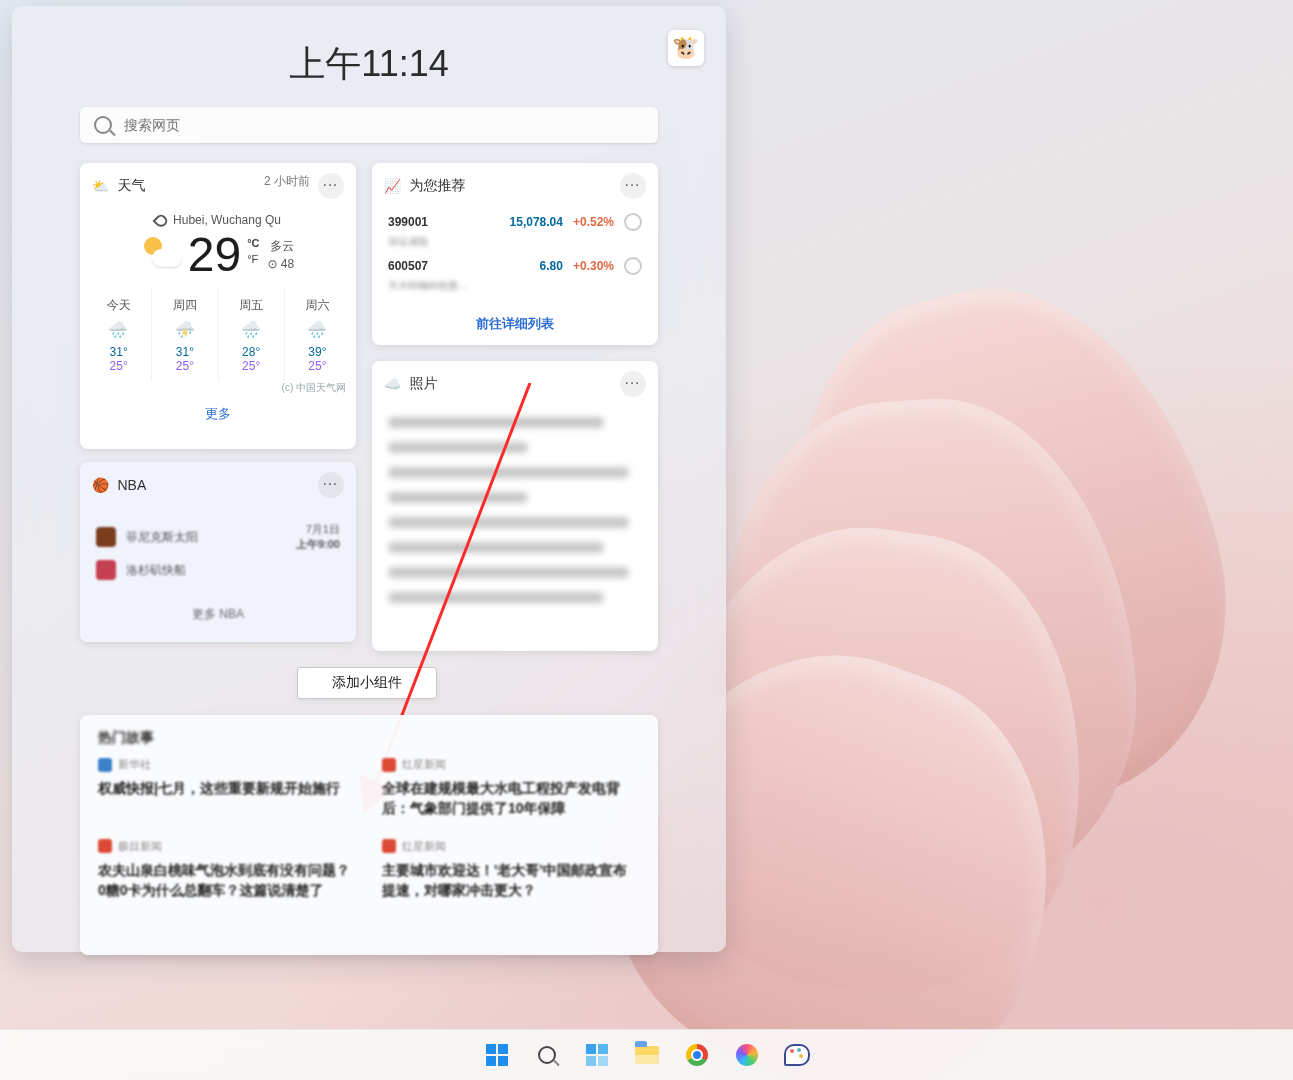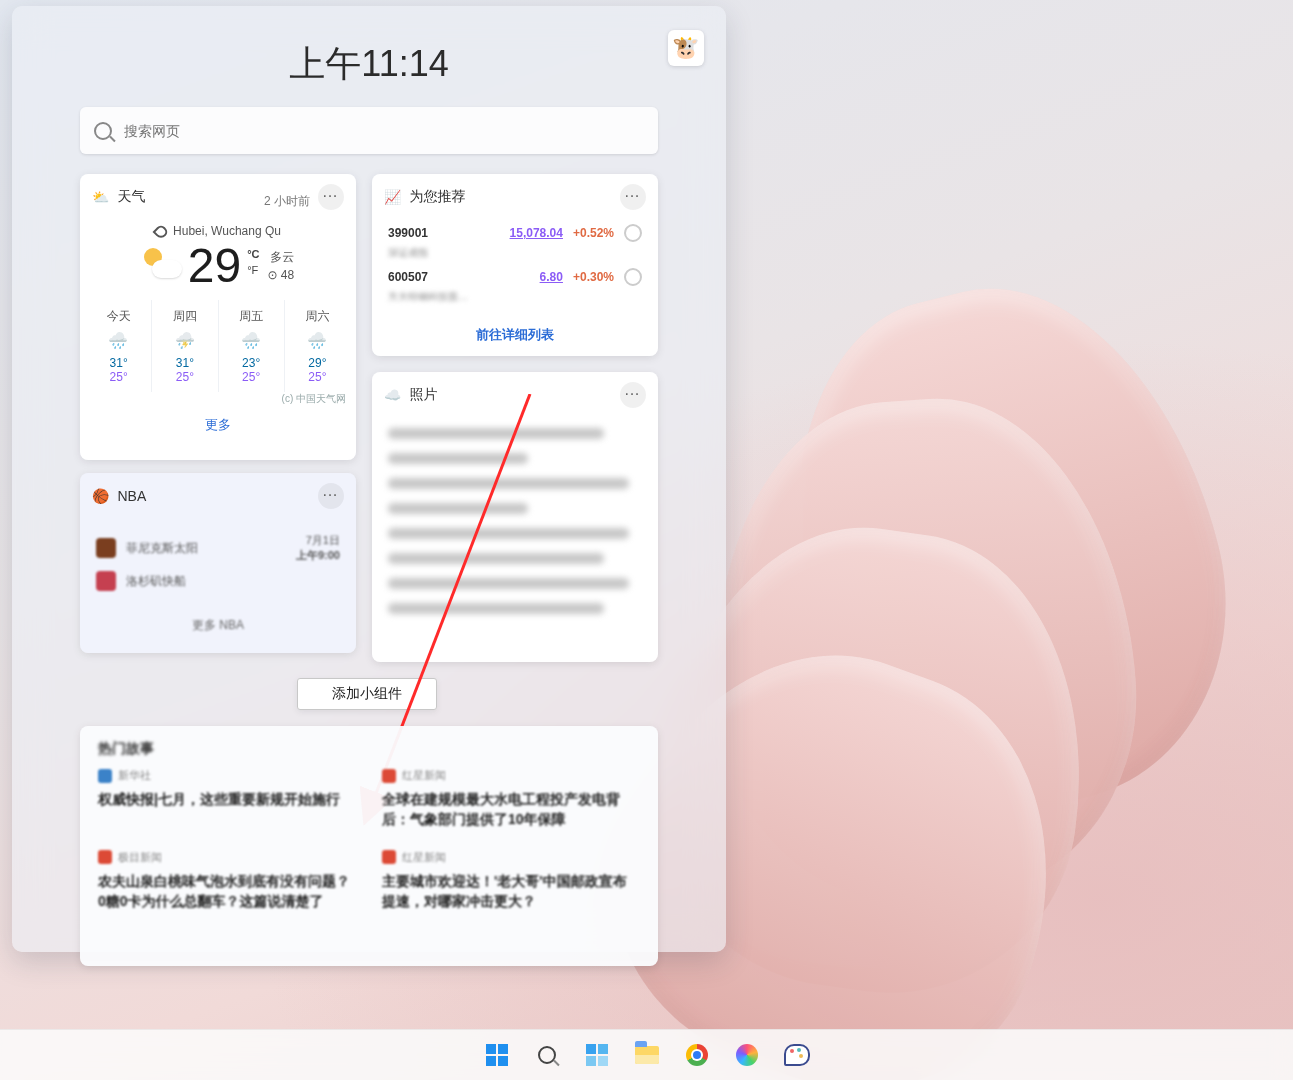--- a/index.html
+++ b/index.html
@@ -12,30 +12,30 @@
   .petals { position:absolute; right:-60px; bottom:70px; width:760px; height:780px; pointer-events:none; }
   .petal { position:absolute; border-radius:60% 60% 60% 60% / 80% 80% 55% 55%; background:linear-gradient(180deg,#f5d8d6 0%,#dfaaa6 100%); box-shadow:inset 0 -8px 18px rgba(150,60,60,0.1), inset 0 10px 22px rgba(255,255,255,0.45); }
 
   .widget-panel {
     position:absolute; left:12px; top:6px; width:714px; height:946px;
     background:rgba(235,239,245,0.62); backdrop-filter:blur(18px);
     border-radius:10px; box-shadow:0 10px 28px rgba(40,50,70,0.18);
   }
   .panel-time { text-align:center; font-size:36px; color:#2b2b2b; margin-top:34px; }
   .avatar { position:absolute; right:22px; top:24px; width:36px; height:36px; border-radius:6px; background:#fff; box-shadow:0 1px 4px rgba(0,0,0,0.15); display:flex; align-items:center; justify-content:center; font-size:22px; }
-  .search-box { margin:18px 68px 0 68px; background:rgba(255,255,255,0.85); height:47px; border-radius:6px; box-shadow:0 1px 3px rgba(0,0,0,0.12); display:flex; align-items:center; padding:0 14px; gap:10px; }
+  .search-box { margin:18px 68px 0 68px; background:rgba(255,255,255,0.85); height:36px; border-radius:6px; box-shadow:0 1px 3px rgba(0,0,0,0.12); display:flex; align-items:center; padding:0 14px; gap:10px; }
   .search-box input { border:0; background:transparent; outline:none; font-size:14px; color:#666; flex:1; }
   .mag { width:14px; height:14px; border:2px solid #888; border-radius:50%; position:relative; }
   .mag::after { content:""; position:absolute; width:7px; height:2px; background:#888; right:-6px; bottom:-2px; transform:rotate(45deg); }
 
   .cards { position:relative; margin:20px 68px 0 68px; }
   .card { position:absolute; background:rgba(255,255,255,0.96); border-radius:8px; box-shadow:0 2px 8px rgba(0,0,0,0.1); }
   .card-head { display:flex; align-items:center; justify-content:space-between; padding:10px 12px; }
   .card-head .left { display:flex; align-items:center; gap:8px; font-size:14px; color:#333; }
-  .card-head .right { font-size:12px; color:#777; display:flex; align-items:flex-end; gap:8px; }
+  .card-head .right { font-size:12px; color:#777; display:flex; align-items:flex-start; gap:8px; }
   .more-btn { width:26px; height:26px; border-radius:50%; background:rgba(0,0,0,0.06); display:flex; align-items:center; justify-content:center; color:#666; font-weight:700; letter-spacing:1.5px; font-size:11px; padding-bottom:2px; box-sizing:border-box; }
 
   
   .weather-card { left:0; top:0; width:276px; height:286px; }
   .loc { text-align:center; font-size:12px; color:#555; margin-top:4px; }
   .loc span.pin { display:inline-block; width:8px; height:8px; border:2px solid #555; border-radius:50% 50% 60% 0; transform:rotate(45deg); margin-right:6px; vertical-align:middle; }
   .temp-row { display:flex; align-items:flex-start; gap:8px; padding:4px 14px 0 14px; justify-content:center;}
   .temp-big { display:flex; align-items:flex-start; gap:6px;}
   .temp-big .num { font-size:48px; font-weight:300; color:#1d1d1d; line-height:1; }
   .temp-units { display:flex; flex-direction:column; font-size:11px; color:#444; margin-top:6px; gap:4px;}
@@ -52,21 +52,21 @@
   .fday .hi { color:#0369a1; }
   .fday .lo { color:#8b5cf6; }
   .attrib { text-align:right; font-size:10px; color:#9aa; padding:0 10px; }
   .see-more { text-align:center; color:#2b6cd6; font-size:13px; padding:10px 0 12px; }
 
   
   .stocks-card { left:292px; top:0; width:286px; height:182px; }
   .stock-row { display:flex; align-items:center; justify-content:flex-end; gap:10px; padding:4px 16px; font-size:12px;}
   .stock-row .code { color:#333; font-weight:600; font-size:12px; margin-right:auto; filter:blur(0.4px);}
   .stock-row .name { color:#888; font-size:10px; margin-right:auto; filter:blur(2px);}
-  .stock-val { color:#8b5cf6; font-weight:600; filter:blur(0.5px);text-decoration:underline;}
+  .stock-val { color:#0369a1; font-weight:600; filter:blur(0.5px);}
   .stock-chg { color:#e06a43; font-weight:600;}
   .ring { width:14px; height:14px; border:2px solid #ccc; border-radius:50%; }
   .stock-link { text-align:center; color:#2b6cd6; font-size:13px; margin-top:18px; font-weight:600; filter:blur(0.5px);}
 
   
   .photos-card { left:292px; top:198px; width:286px; height:290px; overflow:hidden;}
   .blur-lines { padding:10px 16px; display:flex; flex-direction:column; gap:14px;}
   .bl { height:11px; background:#c7c7c7; border-radius:5px; filter:blur(3px);}
   .bl.s{width:55%;} .bl.m{width:85%;} .bl.l{width:95%;}
 
@@ -172,27 +172,27 @@
             </div>
             <div class="fday">
               <div class="d">周四</div>
               <div class="icn">⛈️</div>
               <div class="hi">31°</div>
               <div class="lo">25°</div>
             </div>
             <div class="fday">
               <div class="d">周五</div>
               <div class="icn">🌧️</div>
-              <div class="hi">23°</div>
+              <div class="hi">28°</div>
               <div class="lo">25°</div>
             </div>
             <div class="fday">
               <div class="d">周六</div>
               <div class="icn">🌧️</div>
-              <div class="hi">29°</div>
+              <div class="hi">39°</div>
               <div class="lo">25°</div>
             </div>
           </div>
         <div class="attrib">(c) 中国天气网</div>
         <div class="see-more">更多</div>
       </div>
 
       <div class="card stocks-card">
         <div class="card-head">
           <div class="left">

